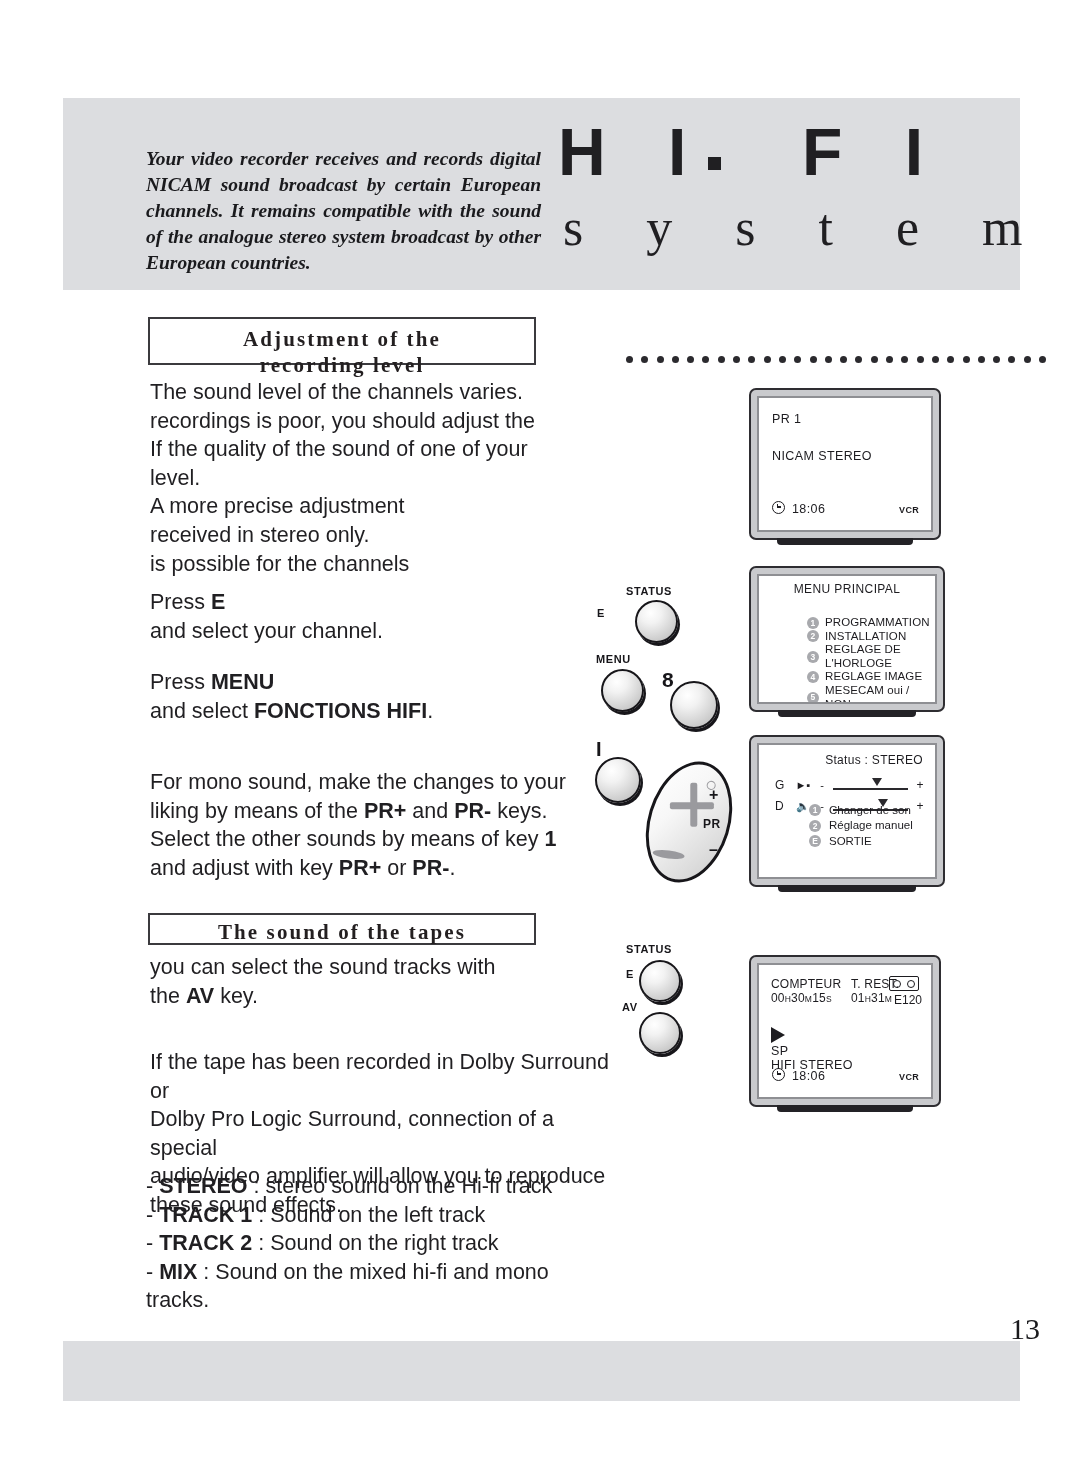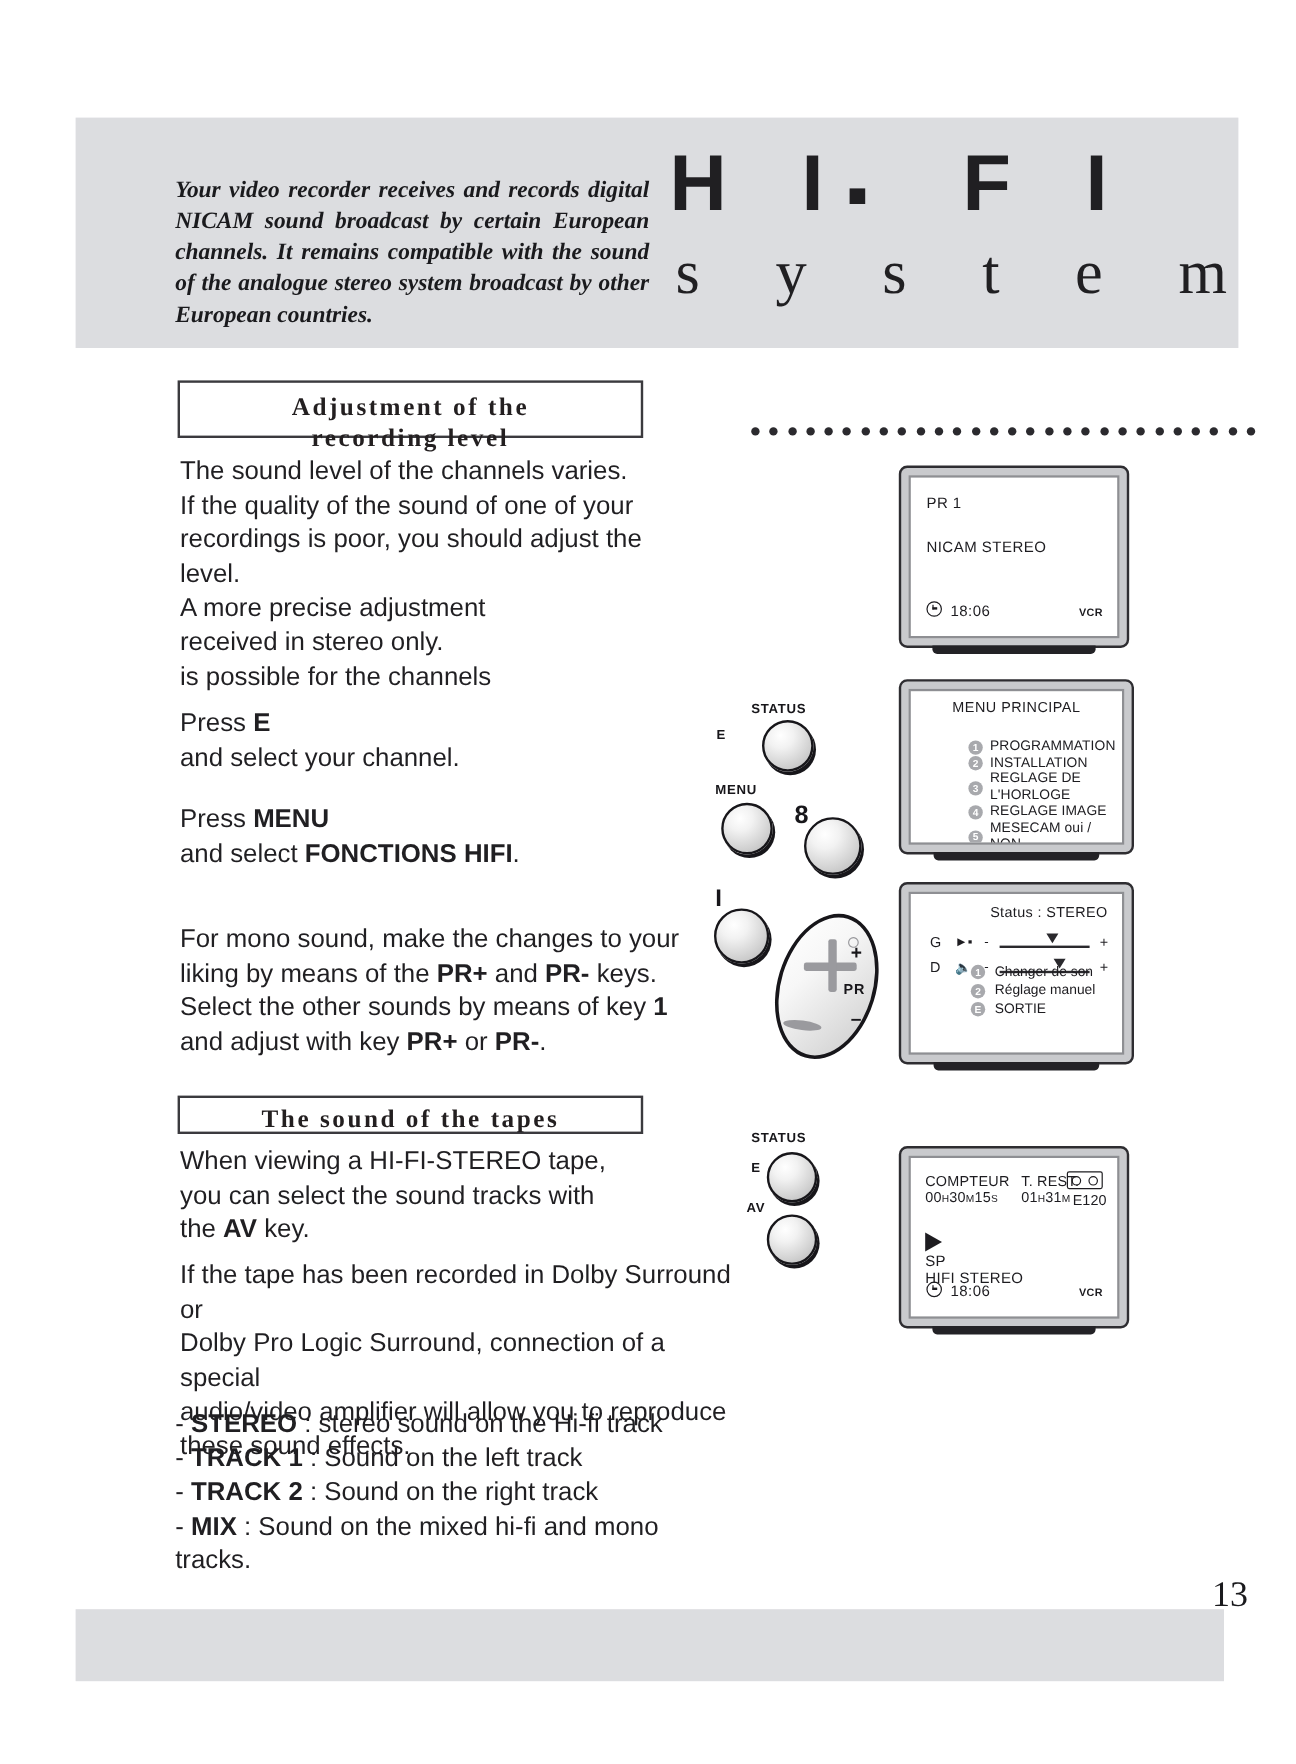--- a/index.html
+++ b/index.html
@@ -10,21 +10,20 @@
     position:relative;
     overflow:hidden;
     color:#17161a;
   }
   .page{position:absolute;left:0;top:0;width:1080px;height:1470px;}
 
   
   .header-band{
     position:absolute;left:63px;top:98px;width:957px;height:192px;
     background:#dcdde0;
-    padding-left:12px;
   }
   .intro{
     position:absolute;left:83px;top:48px;width:395px;
     font-family:"Liberation Serif", serif;
     font-weight:bold;font-style:italic;
     font-size:19.5px;line-height:26px;
     text-align:justify;
     color:#1a1a1d;
   }
   .hifi-title{
@@ -258,21 +257,21 @@
         <i></i>
       </div>
   </div>
 
   <div class="sec-head" id="sec-head-1">
     <div>Adjustment of the</div>
     <div>recording level</div>
   </div>
 
   <div class="body-text" id="txt-1">
-    <span id="p1"><div>The sound level of the channels varies.</div><div>If the quality of the sound of one of your</div><div>recordings is poor, you should adjust the</div><div>level.</div><div>A more precise adjustment</div><div>received in stereo only.</div><div>is possible for the channels</div></span>
+    <span id="p1"><div>The sound level of the channels varies.</div><div>recordings is poor, you should adjust the</div><div>If the quality of the sound of one of your</div><div>level.</div><div>A more precise adjustment</div><div>received in stereo only.</div><div>is possible for the channels</div></span>
   </div>
 
   <div class="body-text" id="txt-2">
     <div><span>Press </span><b>E</b></div>
     <div>and select your channel.</div>
   </div>
 
   <div class="body-text" id="txt-3">
     <div><span>Press </span><b>MENU</b></div>
     <div><span>and select </span><b>FONCTIONS HIFI</b><span>.</span></div>
@@ -283,21 +282,20 @@
     <div><span>liking by means of the </span><b>PR+</b><span> and </span><b>PR-</b><span> keys.</span></div>
     <div><span>Select the other sounds by means of key </span><b>1</b></div>
     <div><span>and adjust with key </span><b>PR+</b><span> or </span><b>PR-</b><span>.</span></div>
   </div>
 
   <div class="sec-head" id="sec-head-2">
     <div>The sound of the tapes</div>
   </div>
 
   <div class="body-text" id="txt-5">
-    <div>When viewing a HI-FI-STEREO tape,</div>
     <div>you can select the sound tracks with</div>
     <div><span>the </span><b>AV</b><span> key.</span></div>
   </div>
 
   <div class="body-text" id="txt-6">
     <span id="p6"><div>If the tape has been recorded in Dolby Surround or</div><div>Dolby Pro Logic Surround, connection of a special</div><div>audio/video amplifier will allow you to reproduce</div><div>these sound effects.</div></span>
   </div>
 
   <div class="body-text" id="txt-7">
     <div id="tracklist">

